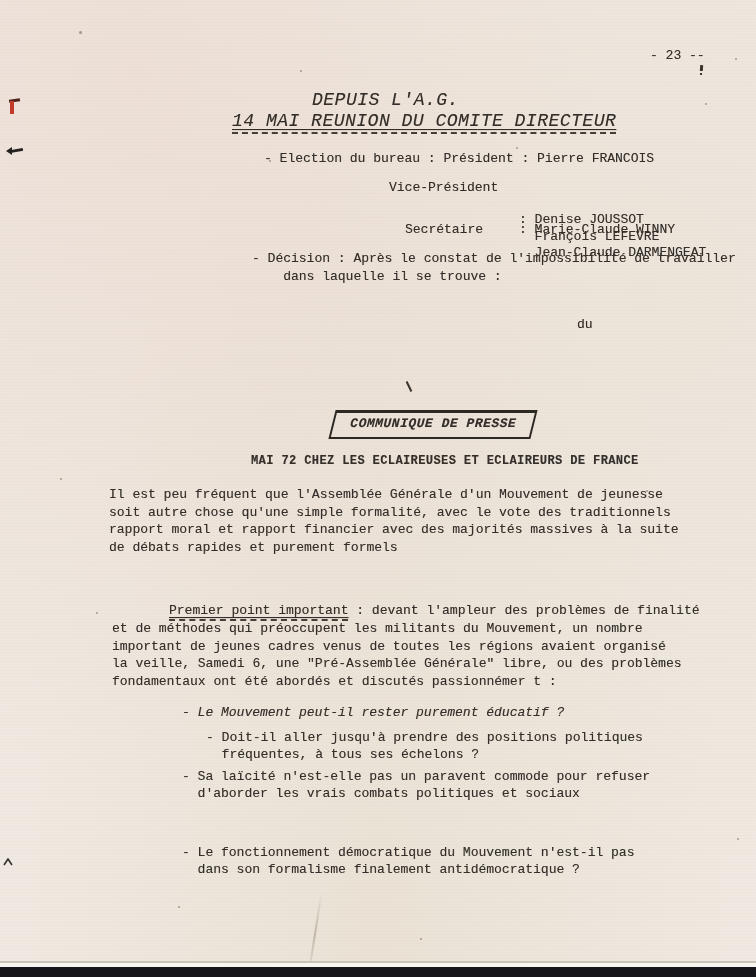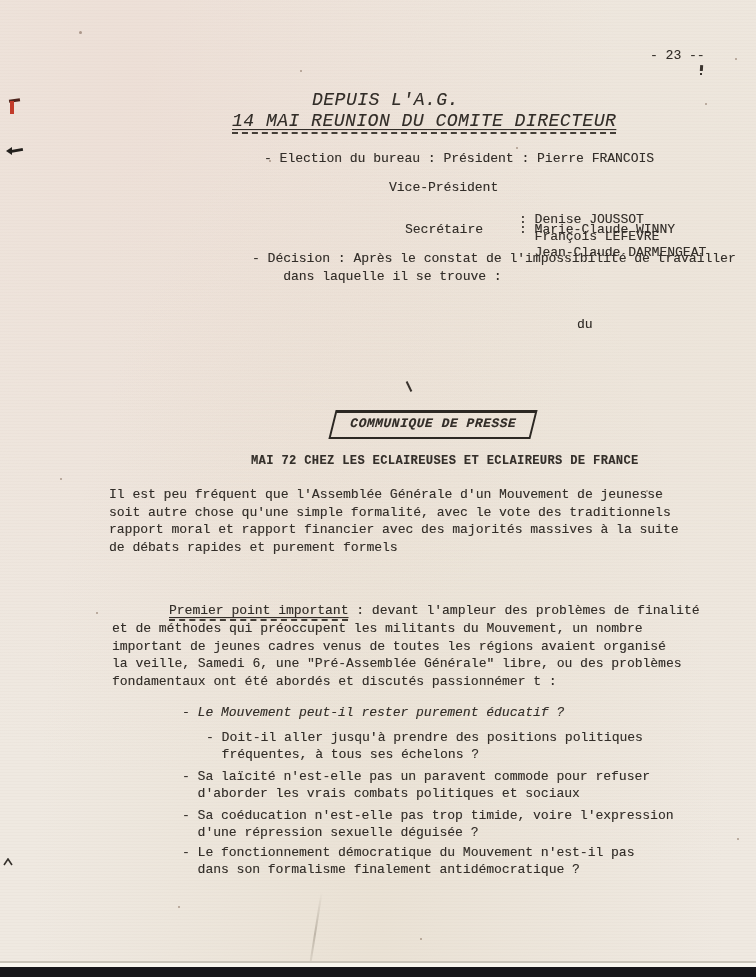--- a/index.html
+++ b/index.html
@@ -84,22 +84,20 @@
   <div class="abs ink pre" style="left:112px;top:620px;line-height:17.6px;">et de méthodes qui préoccupent les militants du Mouvement, un nombre
 important de jeunes cadres venus de toutes les régions avaient organisé
 la veille, Samedi 6, une "Pré-Assemblée Générale" libre, ou des problèmes
 fondamentaux ont été abordés et discutés passionnémer t :</div>
 
   <div class="abs ink pre" style="left:182px;top:704px;line-height:17px;font-style:italic;">- Le Mouvement peut-il rester purement éducatif ?</div>
   <div class="abs ink pre" style="left:182px;top:729px;line-height:17px;margin-left:24px;">- Doit-il aller jusqu'à prendre des positions politiques
   fréquentes, à tous ses échelons ?</div>
   <div class="abs ink pre" style="left:182px;top:768px;line-height:17px;">- Sa laïcité n'est-elle pas un paravent commode pour refuser
   d'aborder les vrais combats politiques et sociaux</div>
-  <div class="abs ink pre" style="left:182px;top:807px;line-height:17px;">- Sa coéducation n'est-elle pas trop timide, voire l'expression
-  d'une répression sexuelle déguisée ?</div>
   <div class="abs ink pre" style="left:182px;top:844px;line-height:17px;">- Le fonctionnement démocratique du Mouvement n'est-il pas
   dans son formalisme finalement antidémocratique ?</div>
 
   <div class="abs red-mark">
     <span class="rm-top"></span>
     <span class="rm-stem"></span>
   </div>
   <div class="abs arrow-mark">
     <span class="am-head"></span>
     <span class="am-line"></span>

